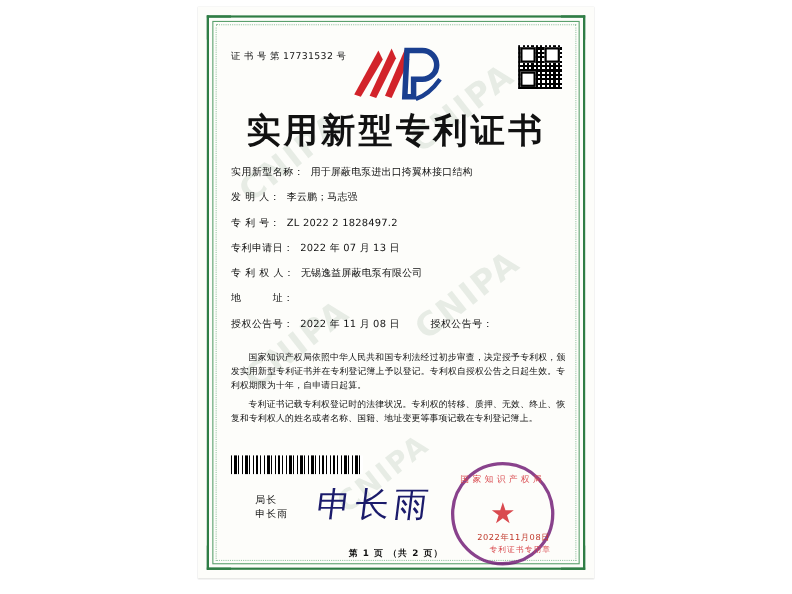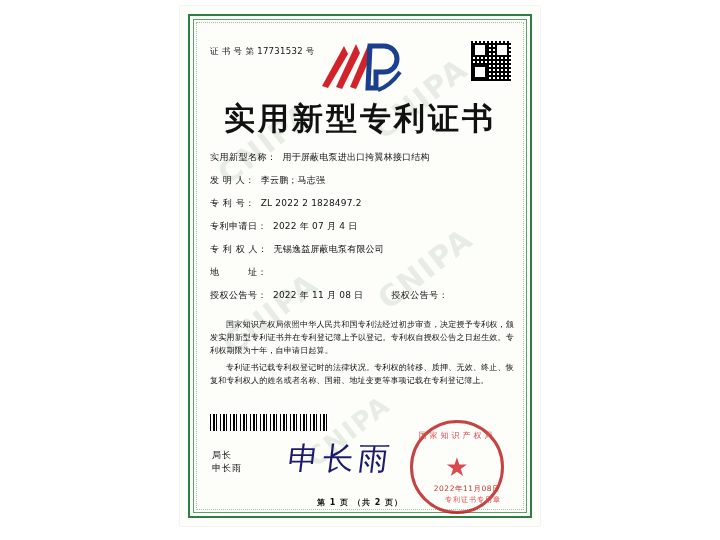--- a/index.html
+++ b/index.html
@@ -194,21 +194,21 @@
     height: 17px;
     background:
       repeating-linear-gradient(90deg,
         #000 0 1px, #fff 1px 3px, #000 3px 5px, #fff 5px 6px,
         #000 6px 7px, #fff 7px 10px);
   }
 
   
   .sig-label {
     position: absolute;
-    left: 32px;
+    left: 52px;
     top: 443px;
     font-size: 9px;
     color: #111;
     line-height: 1.45;
     letter-spacing: 1px;
   }
   .sig-hand {
     position: absolute;
     left: 108px;
     top: 432px;
@@ -220,21 +220,21 @@
   }
 
   
   .seal {
     position: absolute;
     right: 36px;
     top: 414px;
     width: 88px;
     height: 88px;
     border-radius: 50%;
-    border: 3px solid #b91c1c;
+    border: 3px solid #701a75;
     opacity: 0.82;
   }
   .seal .seal-star {
     position: absolute;
     left: 50%; top: 50%;
     transform: translate(-50%,-50%);
     font-size: 26px;
     color: #d2232a;
   }
   .seal .seal-top {
@@ -330,21 +330,21 @@
       <div class="row">
         <span class="lbl">发 明 人：</span>
         <span class="val">李云鹏；马志强</span>
       </div>
       <div class="row">
         <span class="lbl">专 利 号：</span>
         <span class="val">ZL 2022 2 1828497.2</span>
       </div>
       <div class="row">
         <span class="lbl">专利申请日：</span>
-        <span class="val">2022 年 07 月 4 日</span>
+        <span class="val">2022 年 07 月 13 日</span>
       </div>
       <div class="row">
         <span class="lbl">专 利 权 人：</span>
         <span class="val">无锡逸益屏蔽电泵有限公司</span>
       </div>
       <div class="row">
         <span class="lbl">地　　　址：</span>
       </div>
       <div class="row two">
         <span class="lbl">授权公告号：</span>

